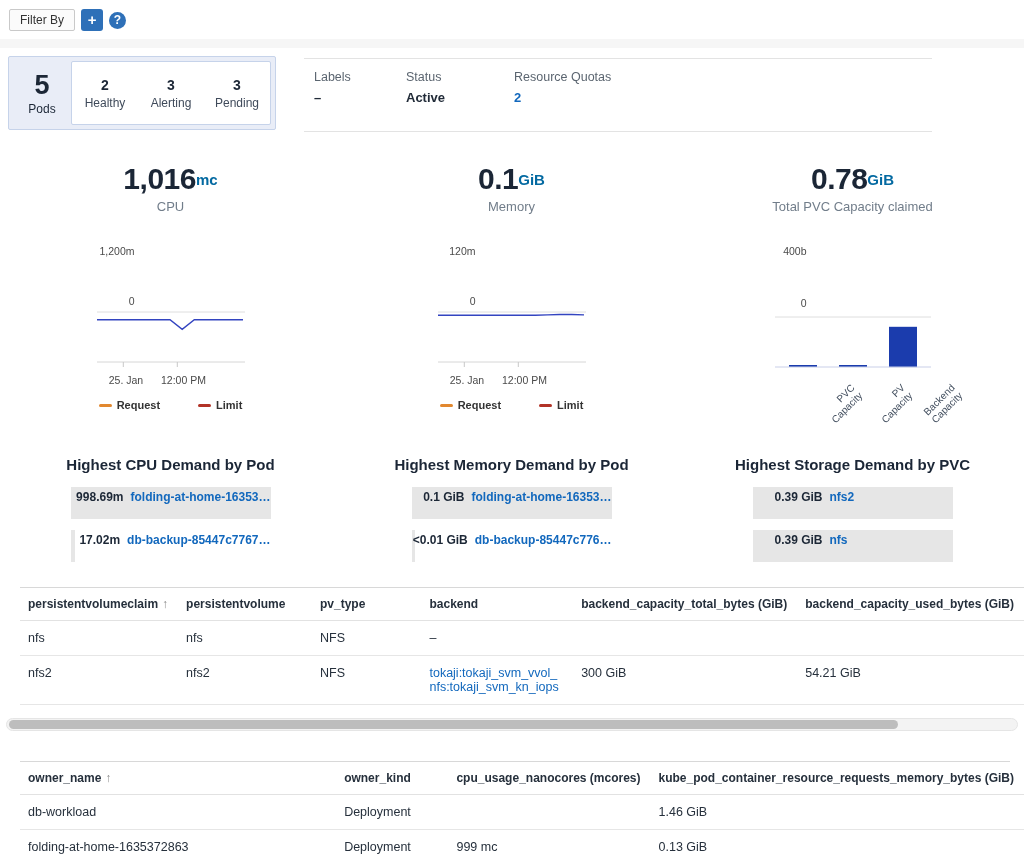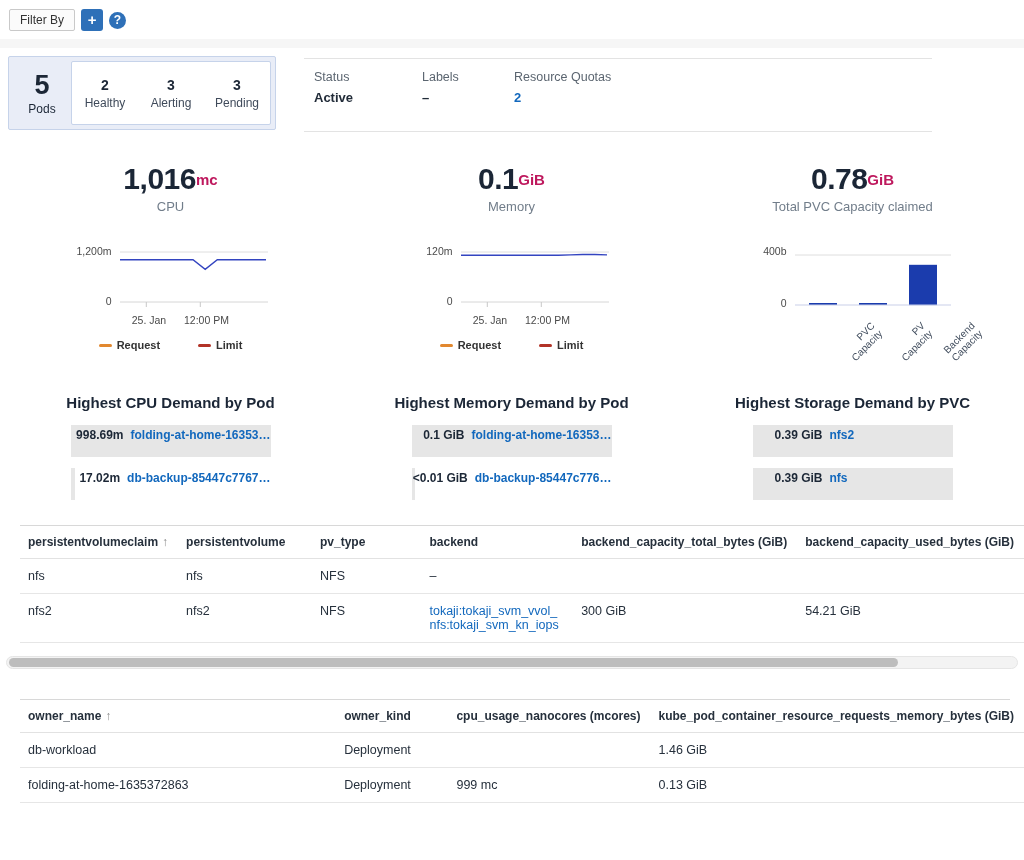--- a/index.html
+++ b/index.html
@@ -30,24 +30,24 @@
   .sp-col { margin-right:0; }
   .sp-col .sl { font-size:12.5px; color:#5b6570; }
   .sp-col .sv { font-size:13px; font-weight:bold; color:#212b38; margin-top:6px; }
   .sp-col.c1 { width:108px; } .sp-col.c2 { width:92px; }
   .sv.link { color:#1268bd; cursor:pointer; }
   
   .metrics-row { display:flex; margin-top:30px; }
   .metric-col { width:341px; display:flex; flex-direction:column; align-items:center; }
   .metric-head { display:flex; align-items:center; }
   .metric-big { font-size:30px; font-weight:bold; color:#1b2636; letter-spacing:-0.5px; }
-  .metric-unit { font-size:15px; font-weight:bold; color:#be185d; }
+  .metric-unit { font-size:15px; font-weight:bold; color:#0369a1; }
   .metric-sub { font-size:13px; color:#717d8a; margin-top:3px; }
   .chart-block { margin-top:34px; }
-  .cw { display:flex; }
+  .cw { display:flex;flex-direction:column; }
   .ylab { width:46px; height:60px; display:flex; flex-direction:column; justify-content:space-between;
     align-items:flex-end; padding-right:6px; font-size:10.5px; color:#4a4a4a; }
   .ylab span:first-child { margin-top:-3px; } .ylab span:last-child { margin-bottom:1px; }
   .plot { position:relative; }
   .xlabs { position:relative; height:15px; margin-top:2px; }
   .xlabs span { position:absolute; transform:translateX(-38%); font-size:10.5px; color:#4a4a4a; white-space:nowrap; }
   .legend { display:flex; justify-content:center; gap:38px; margin-top:10px; }
   .lg-item { font-size:11px; font-weight:bold; color:#333; display:flex; align-items:center; gap:5px; cursor:pointer; }
   .lg-dash { width:13px; height:3px; border-radius:2px; display:inline-block; }
   .barlabs { position:relative; height:50px; }
@@ -106,27 +106,27 @@
         <div class="cnt">3</div>
         <div class="lbl">Alerting</div>
       </div>
       <div class="state">
         <div class="cnt">3</div>
         <div class="lbl">Pending</div>
       </div>
     </div>
   </div>
   <div class="status-panel">
+    <div class="sp-col c2">
+      <div class="sl">Labels</div>
+      <div class="sv">–</div>
+    </div>
     <div class="sp-col c1">
       <div class="sl">Status</div>
       <div class="sv">Active</div>
-    </div>
-    <div class="sp-col c2">
-      <div class="sl">Labels</div>
-      <div class="sv">–</div>
     </div>
     <div class="sp-col">
       <div class="sl">Resource Quotas</div>
       <div class="sv link">2</div>
     </div>
   </div>
 </div>
 
 <div class="metrics-row">
   <div class="metric-col">

